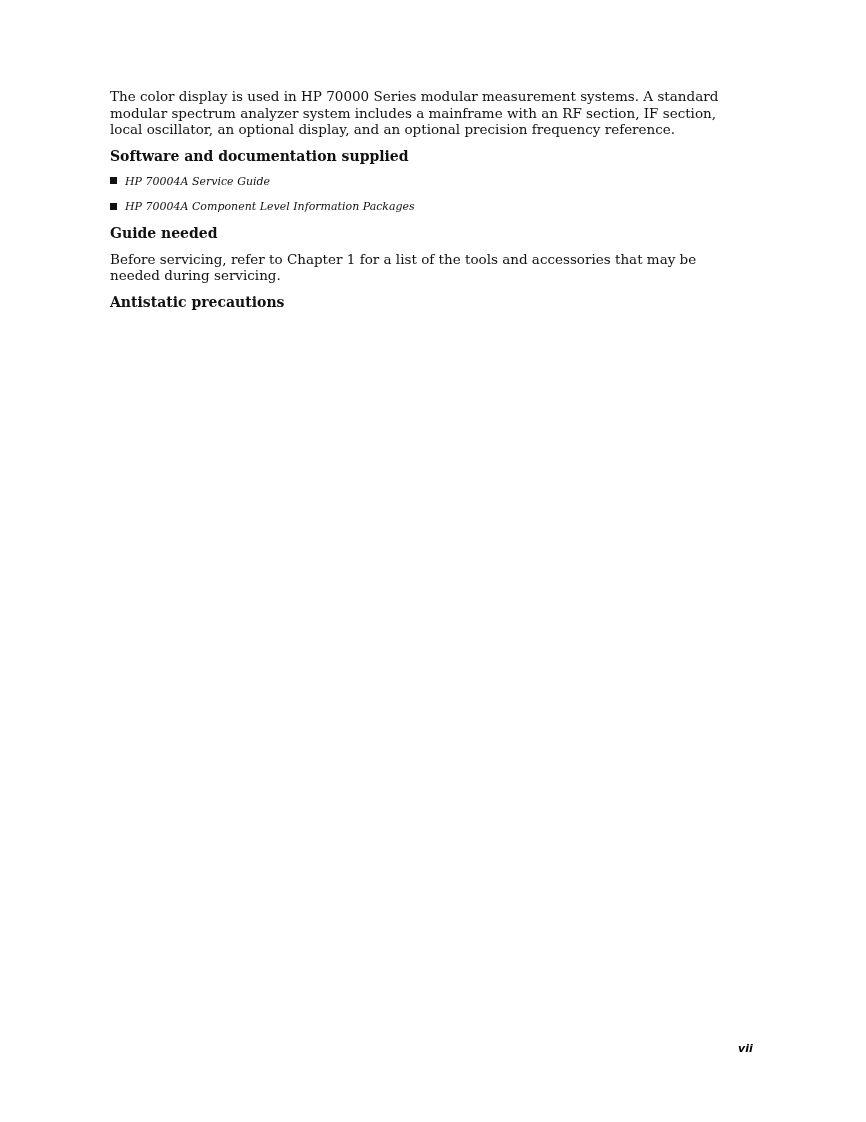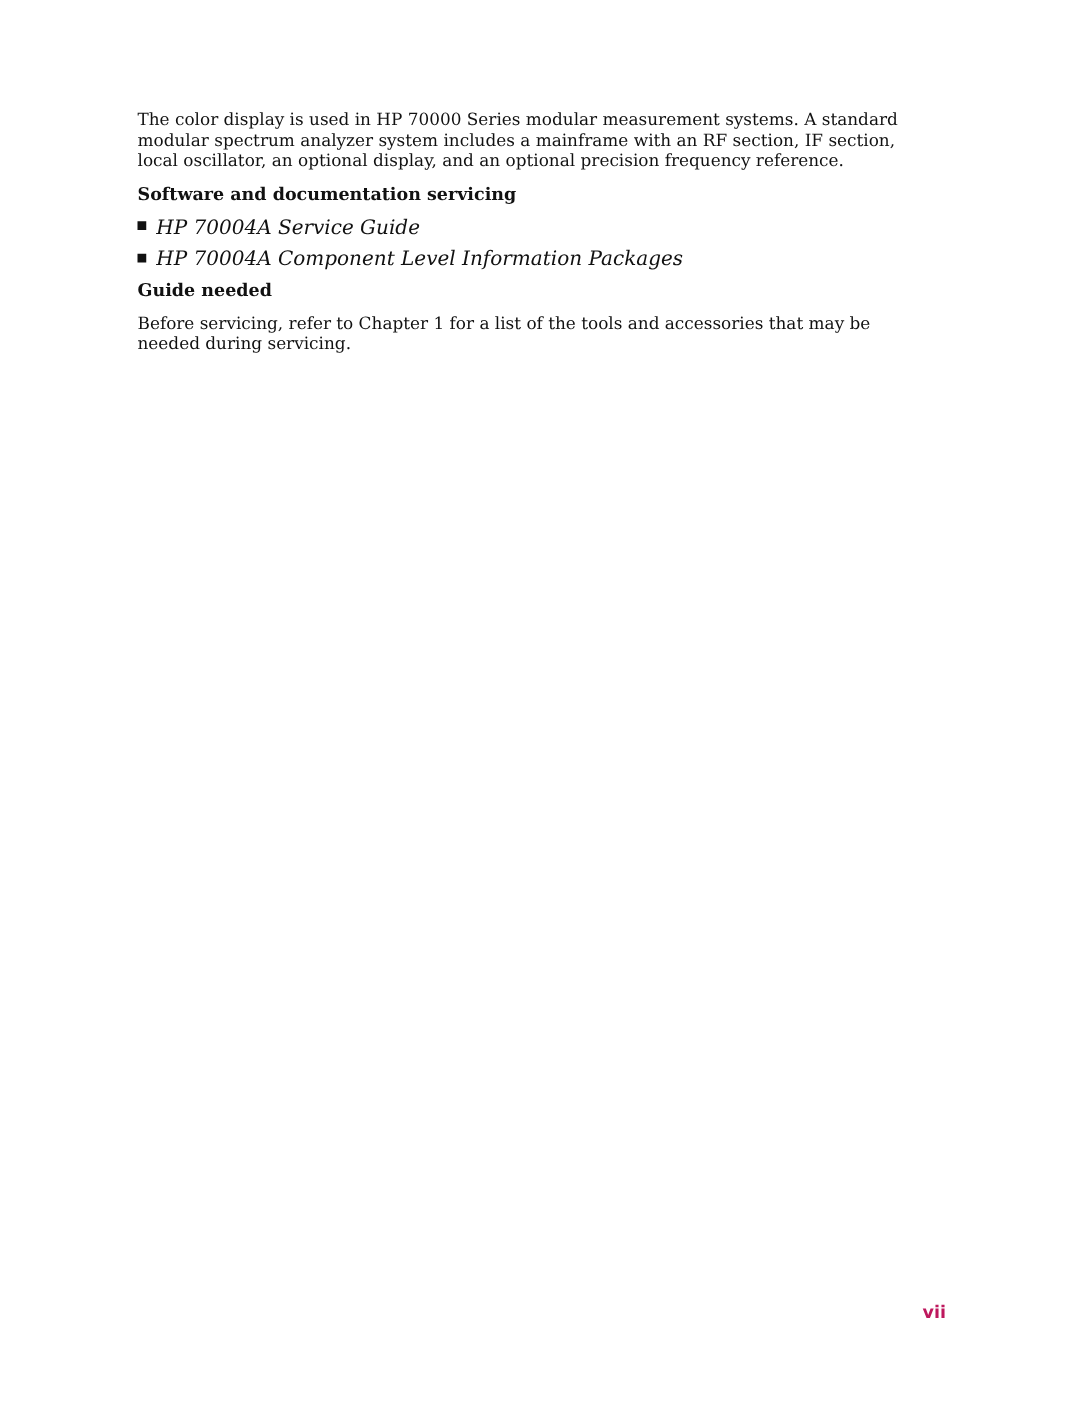--- a/index.html
+++ b/index.html
@@ -48,70 +48,72 @@
   }
   .bullet-list {
     margin: 0 0 7px 0;
     padding: 0;
     list-style: none;
   }
   .bullet-item {
     display: flex;
     align-items: baseline;
     margin: 0 0 9px 0;
-    font-size: 16px;
+    font-size: 11px;
     line-height: 16.5px;
   }
   .bullet-square {
     width: 7px;
     height: 7px;
     background: #111111;
     flex: 0 0 7px;
     margin-right: 8px;
     position: relative;
     top: -1px;
     align-self: center;
   }
   .bullet-text {
     font-style: italic;
   }
   .page-number {
     position: absolute;
     left: 738px;
     top: 1042px;
     font-family: "DejaVu Sans", sans-serif;
-    font-size: 14px;
+    font-size: 11px;
     font-weight: bold;
-    color: #be185d;
+    color: #000000;
+    font-style: italic;
   }
 </style>
 </head>
 <body>
 
 <div class="page">
   <div class="content">
 
     <p class="body-para">The color display is used in HP 70000 Series modular measurement systems. A standard modular spectrum analyzer system includes a mainframe with an RF section, IF section, local oscillator, an optional display, and an optional precision frequency reference.</p>
 
-    <h3 class="section-heading">Software and documentation servicing</h3>
+    <h3 class="section-heading">Software and documentation supplied</h3>
 
 
     <ul class="bullet-list">
       <li class="bullet-item">
         <span class="bullet-square"></span>
         <span class="bullet-text">HP 70004A Service Guide</span>
       </li>
       <li class="bullet-item">
         <span class="bullet-square"></span>
         <span class="bullet-text">HP 70004A Component Level Information Packages</span>
       </li>
     </ul>
 
     <h3 class="section-heading">Guide needed</h3>
 
     <p class="body-para">Before servicing, refer to Chapter 1 for a list of the tools and accessories that may be needed during servicing.</p>
 
+    <h3 class="section-heading">Antistatic precautions</h3>
 
 
   </div>
 
   <div class="page-number">vii</div>
 </div>
 
 </body></html>

